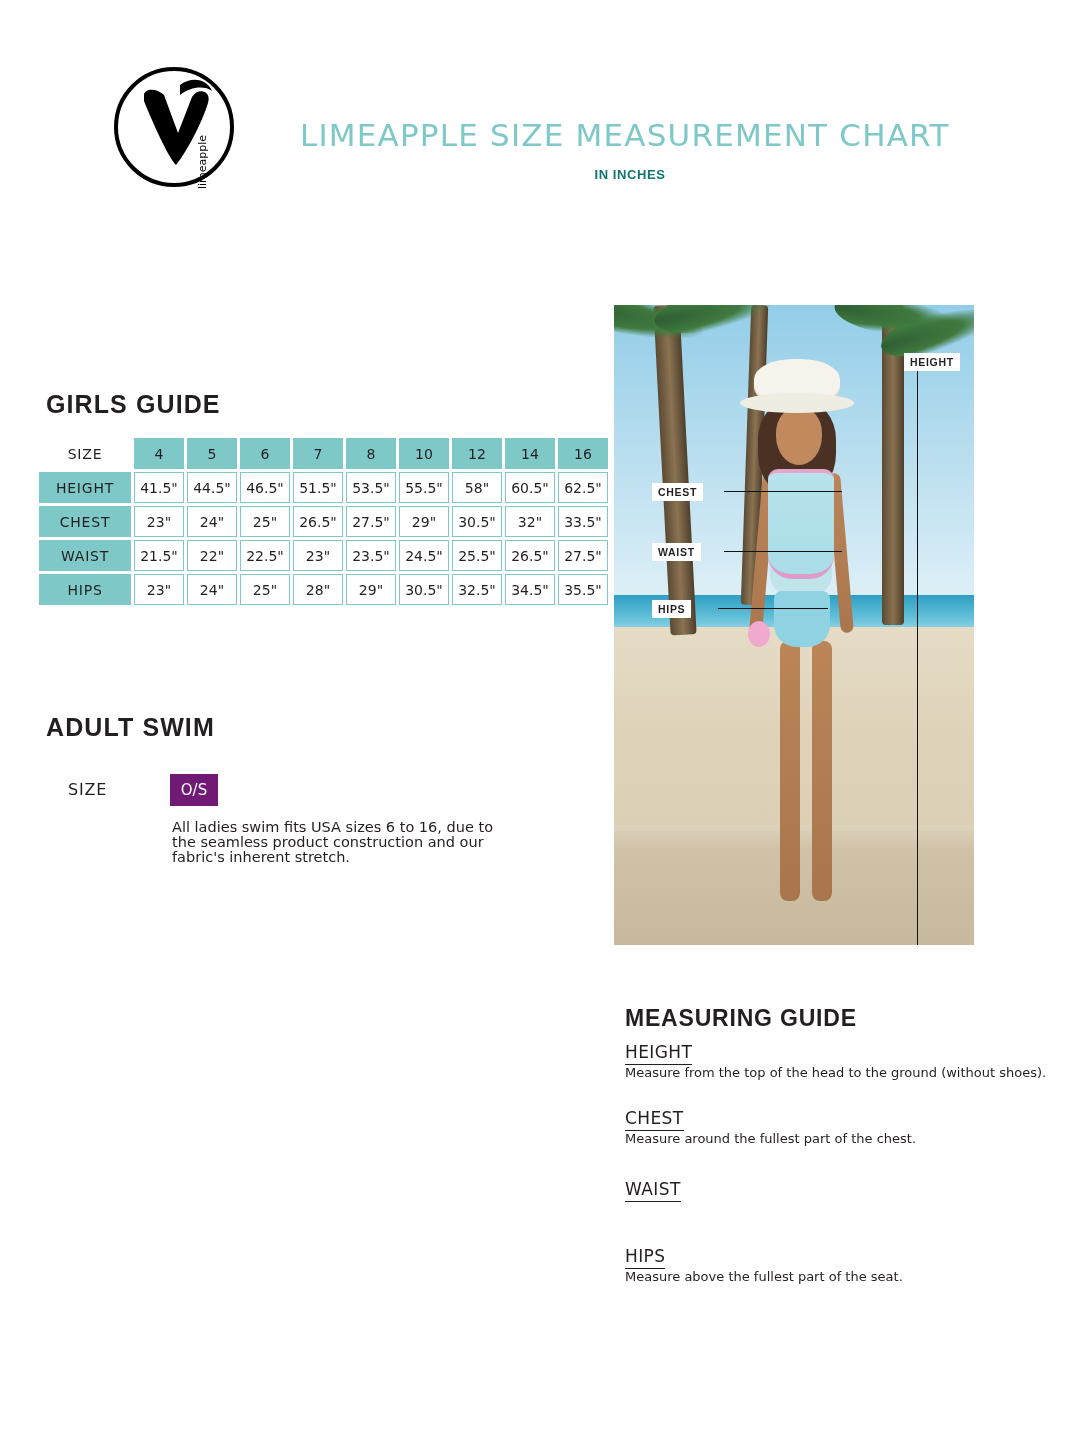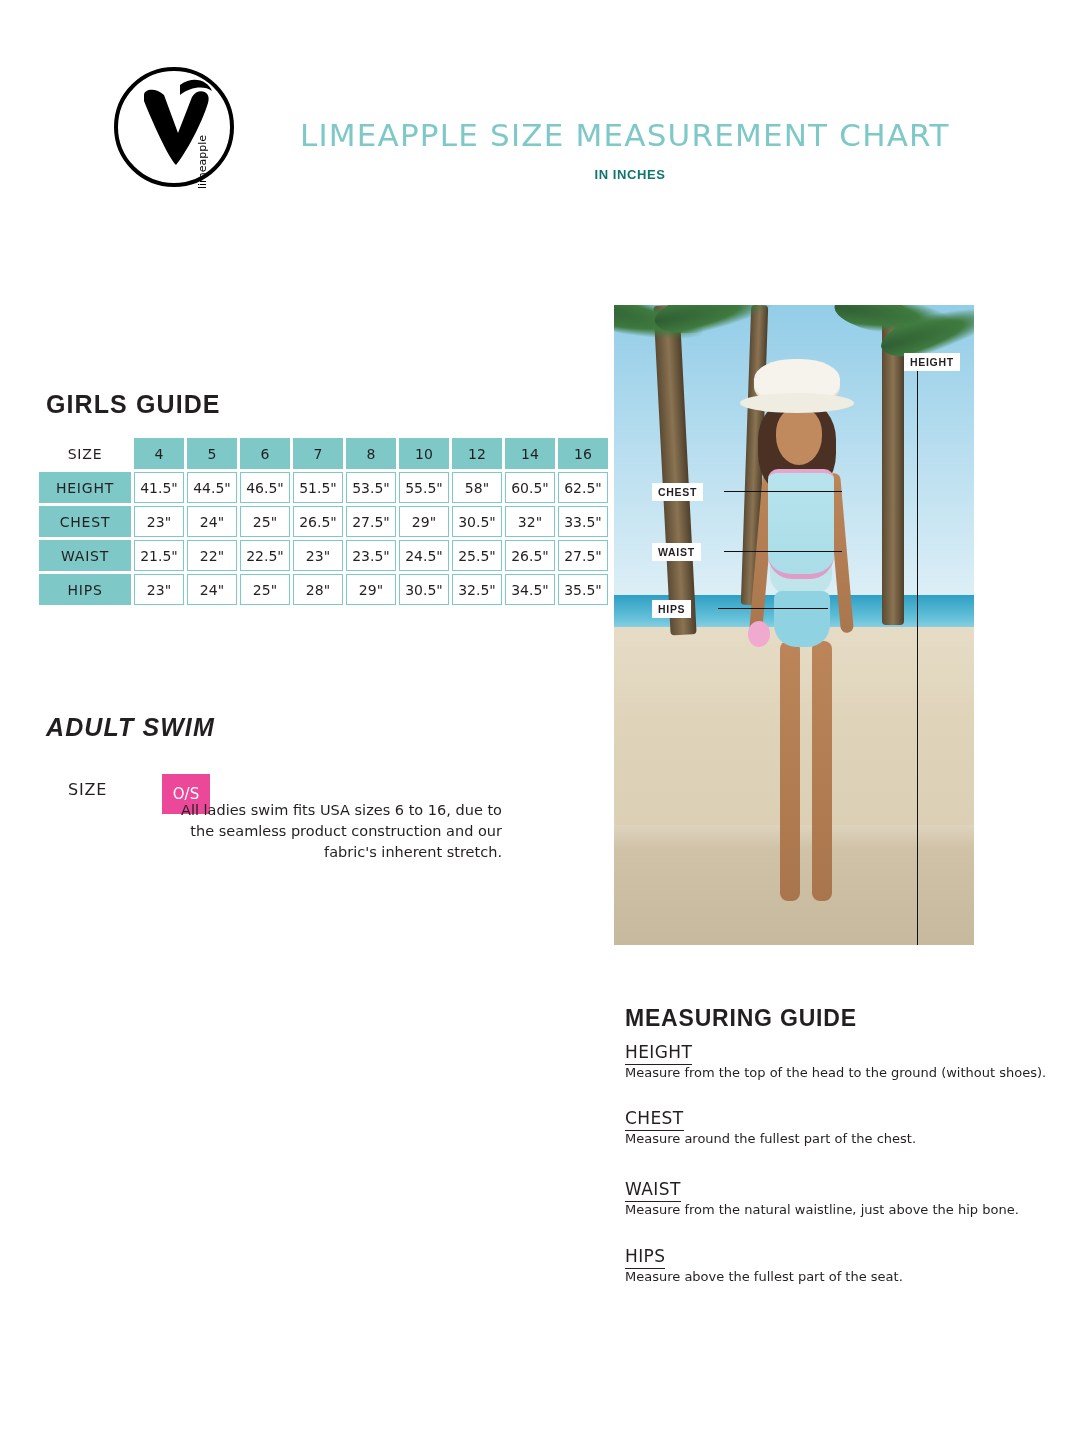--- a/index.html
+++ b/index.html
@@ -58,21 +58,21 @@
 
   
   .sec-title {
     position: absolute;
     font-size: 25px;
     font-weight: bold;
     letter-spacing: 1.1px;
     color: #231f20;
   }
   #girls-title { left: 46px; top: 390px; }
-  #adult-title { left: 46px; top: 713px; font-style: italic; }
+  #adult-title { left: 46px; top: 713px; }
 
   
   .gtable {
     position: absolute;
     left: 36px;
     top: 435px;
     border-collapse: separate;
     border-spacing: 3px;
   }
   .gtable td {
@@ -111,42 +111,41 @@
     position: absolute;
     left: 68px;
     top: 780px;
     font-size: 16px;
     letter-spacing: 0.8px;
     color: #231f20;
     font-family: "DejaVu Sans", sans-serif;
   }
   .os-badge {
     position: absolute;
-    left: 162px;
+    left: 170px;
     top: 774px;
     width: 48px;
-    height: 40px;
-    background: #ec4899;
+    height: 32px;
+    background: #701a75;
     color: #fff;
     font-size: 15px;
     display: flex;
     align-items: center;
     justify-content: center;
     font-family: "DejaVu Sans", sans-serif;
   }
   .adult-note {
     position: absolute;
     left: 172px;
-    top: 800px;
+    top: 820px;
     width: 330px;
     font-size: 14.5px;
-    line-height: 21px;
-    color: #231f20;
-    font-family: "DejaVu Sans", sans-serif;
-    text-align: right;
+    line-height: 15px;
+    color: #231f20;
+    font-family: "DejaVu Sans", sans-serif;
   }
 
   
   .photo {
     position: absolute;
     left: 614px;
     top: 305px;
     width: 360px;
     height: 640px;
     overflow: hidden;
@@ -418,20 +417,19 @@
   <div class="mg-item" id="mg-0">
     <div class="mg-h">HEIGHT</div>
     <div class="mg-d">Measure from the top of the head to the ground (without shoes).</div>
   </div>
   <div class="mg-item" id="mg-1">
     <div class="mg-h">CHEST</div>
     <div class="mg-d">Measure around the fullest part of the chest.</div>
   </div>
   <div class="mg-item" id="mg-2">
     <div class="mg-h">WAIST</div>
-    <div class="mg-d">Measure from the natural waistline, just above the hip bone.</div>
   </div>
   <div class="mg-item" id="mg-3">
     <div class="mg-h">HIPS</div>
     <div class="mg-d">Measure above the fullest part of the seat.</div>
   </div>
 
 </div>
 
 </body></html>

